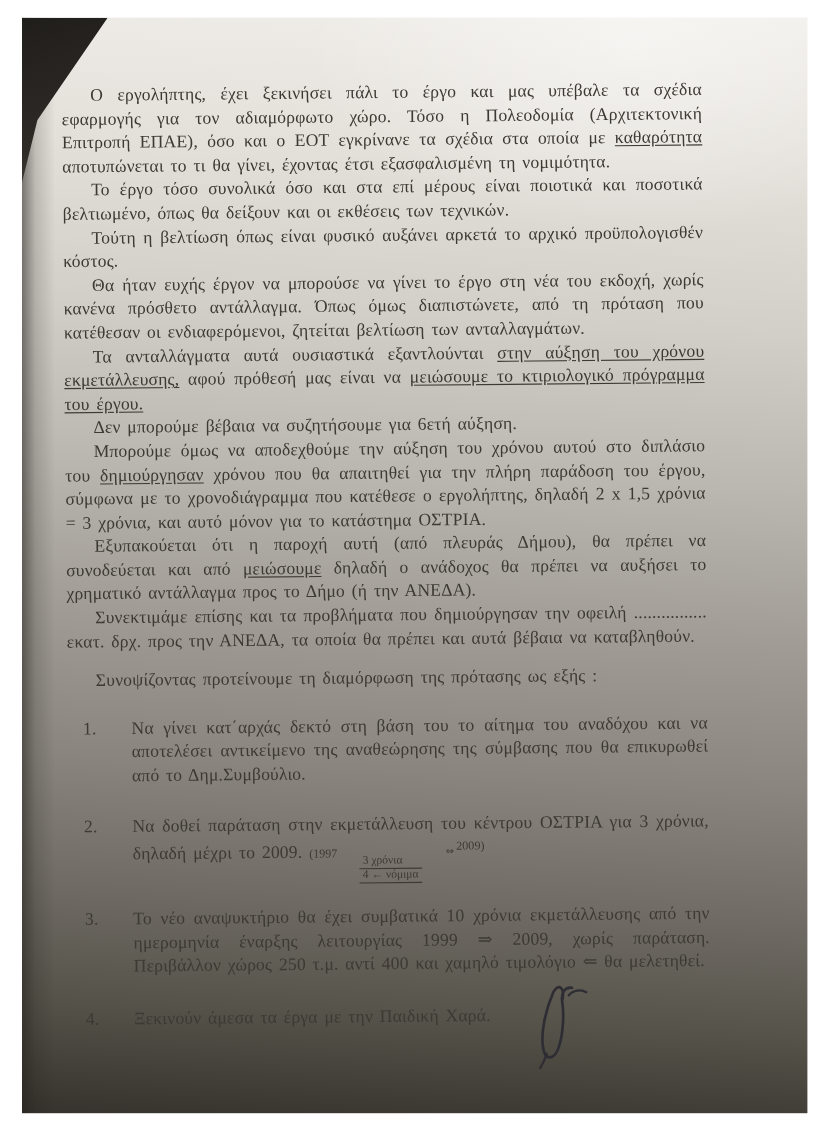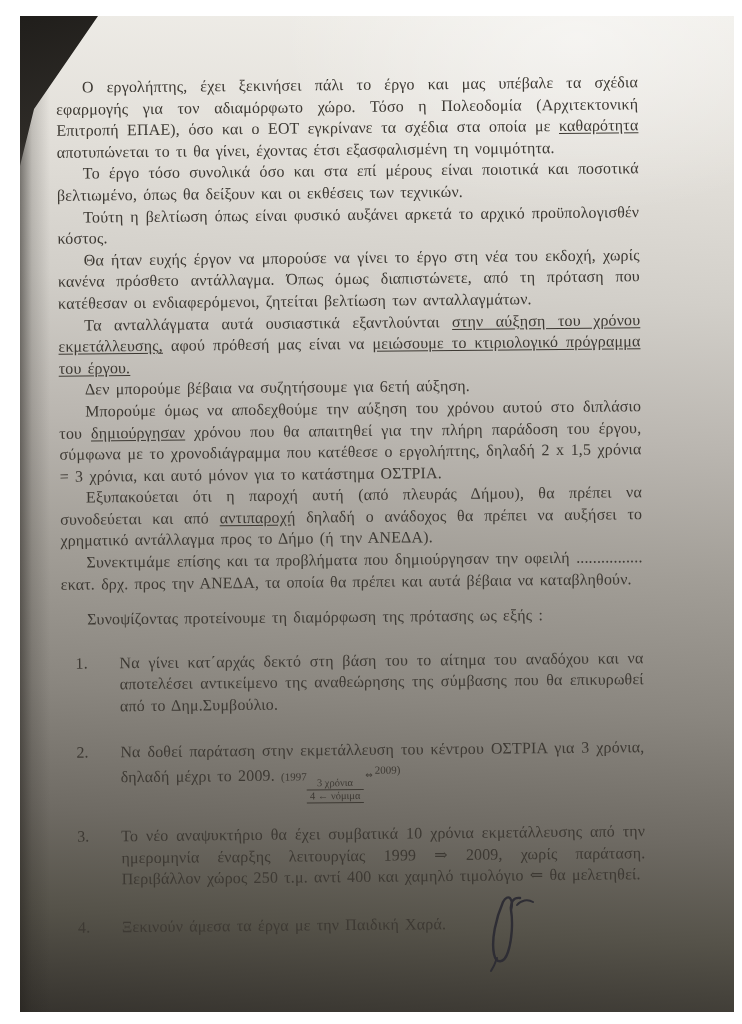--- a/index.html
+++ b/index.html
@@ -39,21 +39,21 @@
   .list{margin-top:6px;}
   .item{display:flex;margin-top:8px;}
   .item .num{width:58px;flex:0 0 58px;padding-left:14px;box-sizing:border-box;}
   .item .body{flex:1;text-align:justify;}
   .item.sp1{margin-top:22px;}
   .item.sp2{margin-top:24px;}
   .item.sp3{margin-top:20px;}
   .item.sp4{margin-top:26px;}
   .note{font-size:11px;letter-spacing:0;word-spacing:0;white-space:nowrap;}
   .frac{display:inline-flex;flex-direction:column;vertical-align:-6px;
-        text-align:center;margin:0 0;line-height:12px;font-size:10.5px;}
+        text-align:left;margin:0 20px;line-height:12px;font-size:10.5px;}
   .frac .top{padding:0 3px;}
   .frac .bot{border-top:1px solid #3d3933;border-bottom:1px solid #3d3933;padding:0 3px;}
   .note .close{vertical-align:6px;margin-top:16px;}
   .note .arrow{font-family:"DejaVu Sans",sans-serif;font-size:9px;vertical-align:2px;margin:0 2px;}
   .signature{position:absolute;left:455px;top:872px;width:70px;height:86px;}
 </style>
 </head>
 <body>
 
 <div class="photo">
@@ -69,21 +69,21 @@
     <p><span>Τούτη η βελτίωση όπως είναι φυσικό αυξάνει αρκετά το αρχικό προϋπολογισθέν κόστος.</span></p>
 
     <p><span>Θα ήταν ευχής έργον να μπορούσε να γίνει το έργο στη νέα του εκδοχή, χωρίς κανένα πρόσθετο αντάλλαγμα.  Όπως όμως διαπιστώνετε, από τη πρόταση που κατέθεσαν οι ενδιαφερόμενοι, ζητείται βελτίωση των ανταλλαγμάτων.</span></p>
 
     <p><span>Τα ανταλλάγματα αυτά ουσιαστικά εξαντλούνται </span><span class="u">στην αύξηση του χρόνου εκμετάλλευσης,</span><span> αφού πρόθεσή μας είναι να </span><span class="u">μειώσουμε το κτιριολογικό πρόγραμμα του έργου.</span></p>
 
     <p><span>Δεν μπορούμε βέβαια να συζητήσουμε για 6ετή αύξηση.</span></p>
 
     <p><span>Μπορούμε όμως να αποδεχθούμε την αύξηση του χρόνου αυτού στο διπλάσιο του </span><span class="u">δημιούργησαν</span><span> χρόνου που θα απαιτηθεί για την πλήρη παράδοση του έργου, σύμφωνα με το χρονοδιάγραμμα που κατέθεσε ο εργολήπτης, δηλαδή 2 x 1,5 χρόνια = 3 χρόνια, και αυτό μόνον για το κατάστημα ΟΣΤΡΙΑ.</span></p>
 
-    <p><span>Εξυπακούεται ότι η παροχή αυτή (από πλευράς Δήμου), θα πρέπει να συνοδεύεται και από </span><span class="u">αντιπαροχή</span><span> δηλαδή ο ανάδοχος θα πρέπει να αυξήσει το χρηματικό αντάλλαγμα προς το Δήμο (ή την ΑΝΕΔΑ).</span></p>
+    <p><span>Εξυπακούεται ότι η παροχή αυτή (από πλευράς Δήμου), θα πρέπει να συνοδεύεται και από </span><span class="u">μειώσουμε</span><span> δηλαδή ο ανάδοχος θα πρέπει να αυξήσει το χρηματικό αντάλλαγμα προς το Δήμο (ή την ΑΝΕΔΑ).</span></p>
 
     <p><span>Συνεκτιμάμε επίσης και τα προβλήματα που δημιούργησαν την οφειλή ................ εκατ. δρχ. προς την ΑΝΕΔΑ, τα οποία θα πρέπει και αυτά βέβαια να καταβληθούν.</span></p>
 
     <p class="summary"><span>Συνοψίζοντας προτείνουμε τη διαμόρφωση της πρότασης ως εξής :</span></p>
 
     <div class="list">
 
       <div class="item sp1">
         <span class="num">1.</span>
         <span class="body">Να γίνει κατ΄αρχάς δεκτό στη βάση του το αίτημα του αναδόχου και να αποτελέσει αντικείμενο της αναθεώρησης της σύμβασης που θα επικυρωθεί από το Δημ.Συμβούλιο.</span>

